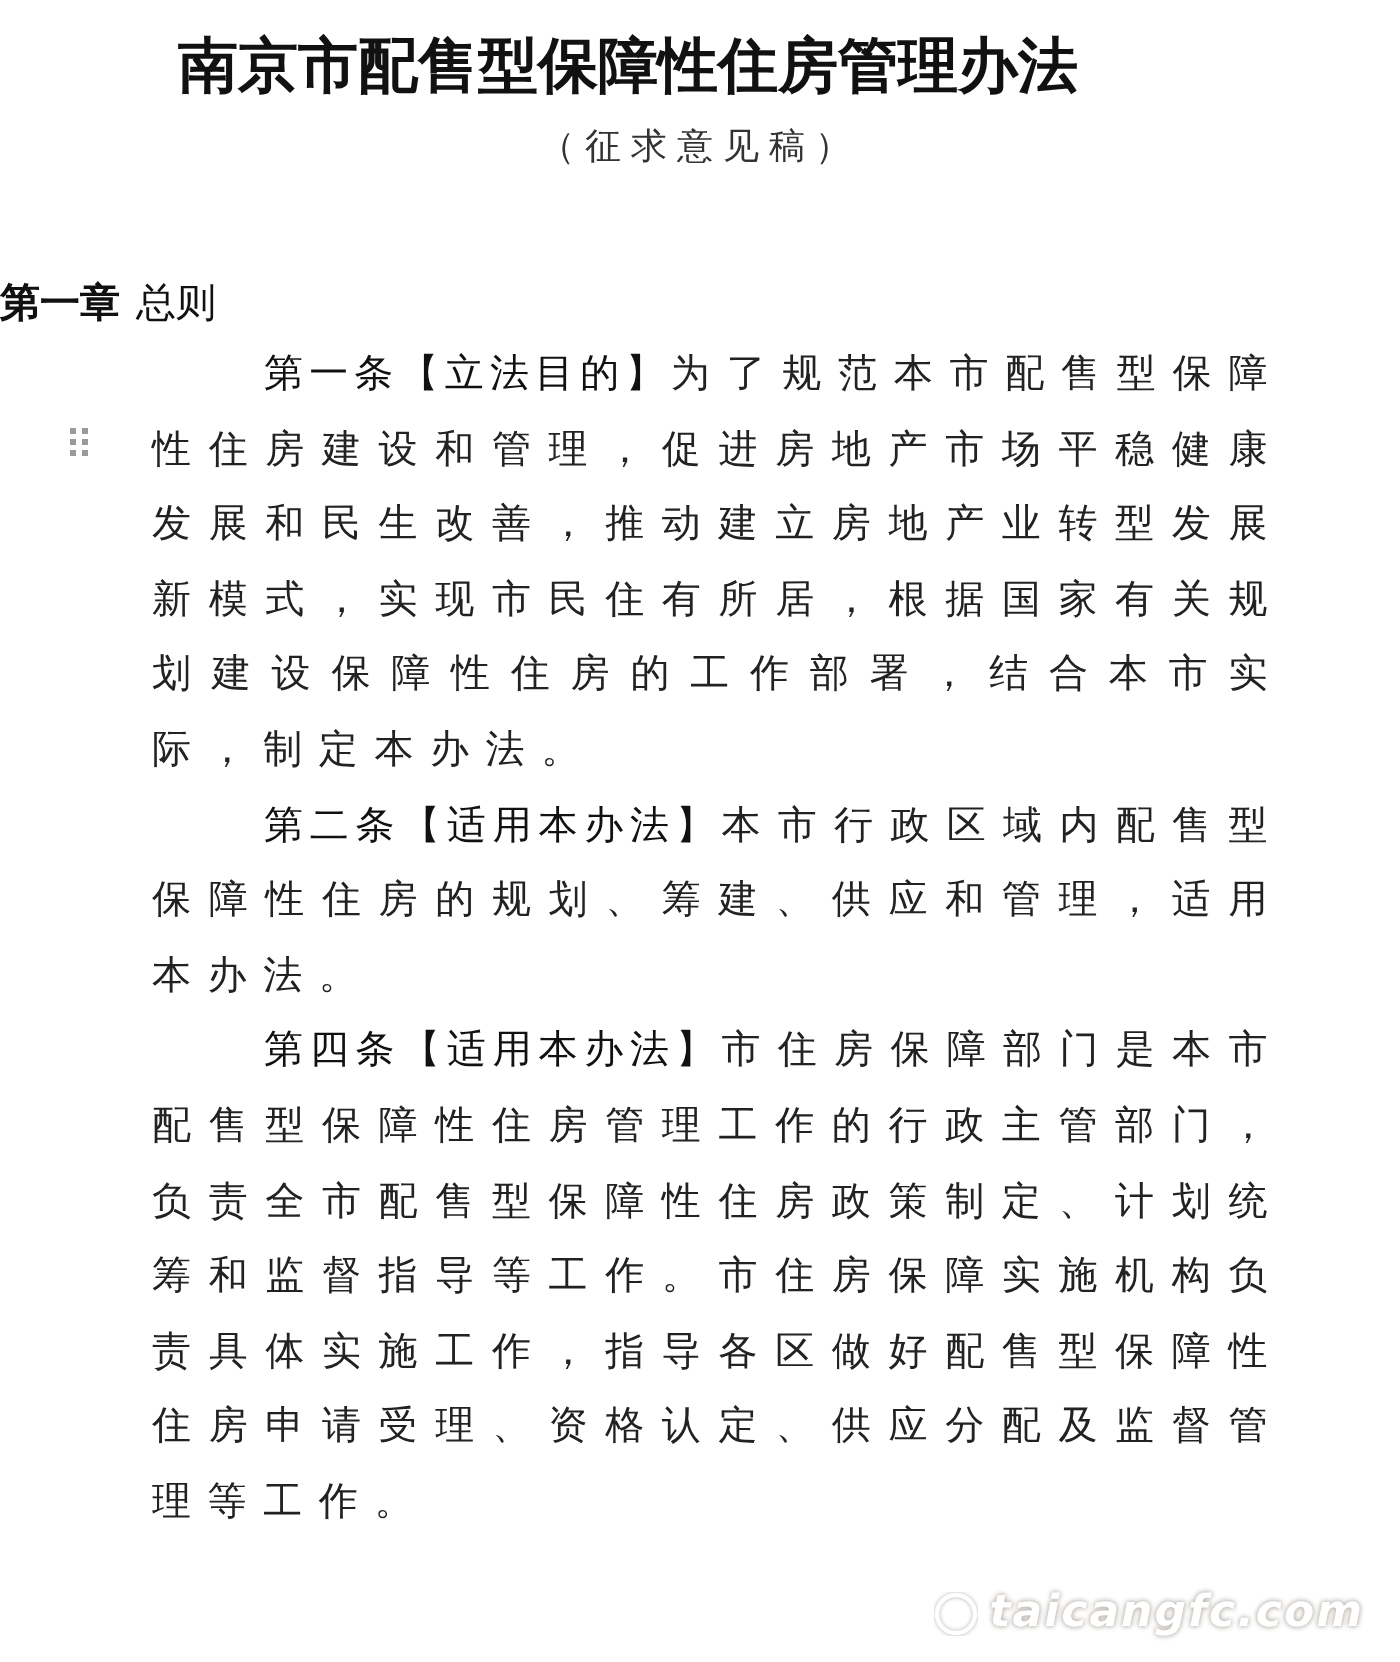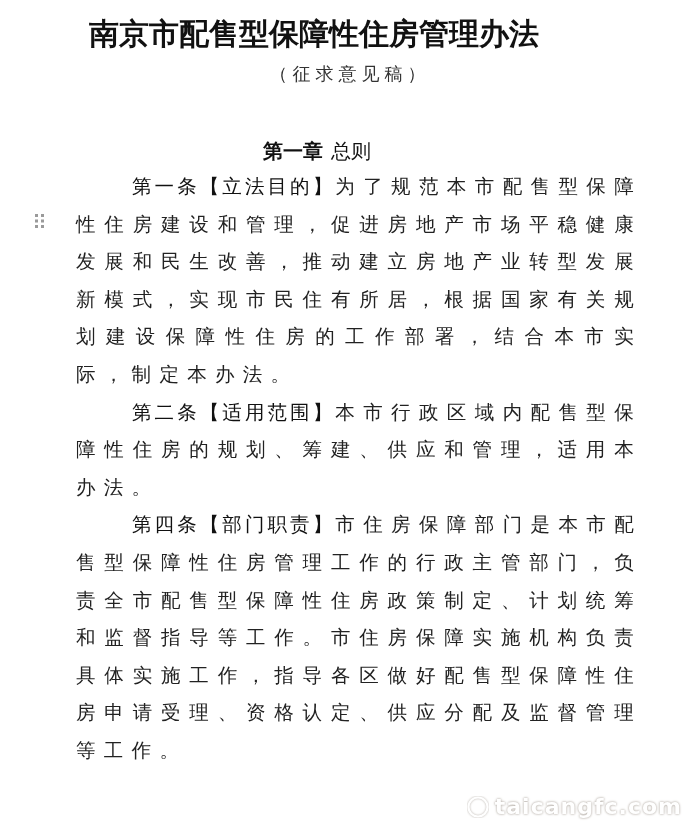--- a/index.html
+++ b/index.html
@@ -36,21 +36,21 @@
       font-size: 18px;
       line-height: 28px;
       letter-spacing: 5px;
       color: #333;
     }
     .chapter {
       position: absolute;
       top: 136px;
       left: 0;
       width: 634px;
-      text-align: center;
+      text-align: left;
       font-size: 20px;
       line-height: 30px;
       font-family: "DejaVu Sans", "Liberation Sans", sans-serif;
       color: #111;
     }
     .chapter .num {
       font-weight: bold;
     }
     .chapter .gap {
       display: inline-block;
@@ -90,20 +90,21 @@
       bottom: 12px;
       display: flex;
       align-items: center;
       gap: 6px;
       font-family: "DejaVu Sans", "Liberation Sans", sans-serif;
       font-size: 22px;
       font-weight: bold;
       letter-spacing: 1px;
       color: #ffffff;
       text-shadow: 0 0 2px #b9b3ad, 0 0 3px #c9c3bd;
+      font-style: italic;
     }
     .watermark .smile {
       width: 22px;
       height: 22px;
       display: inline-block;
     }
   </style>
 </head>
 <body>
 
@@ -120,22 +121,22 @@
     <rect x="7" y="1" width="3" height="3" fill="#9a9a9a"></rect>
     <rect x="1" y="6.5" width="3" height="3" fill="#9a9a9a"></rect>
     <rect x="7" y="6.5" width="3" height="3" fill="#9a9a9a"></rect>
     <rect x="1" y="12" width="3" height="3" fill="#9a9a9a"></rect>
     <rect x="7" y="12" width="3" height="3" fill="#9a9a9a"></rect>
   </svg>
 </div>
 
 <div class="body-text">
   <p><span class="head">第一条【立法目的】</span><span>为了规范本市配售型保障性住房建设和管理，促进房地产市场平稳健康发展和民生改善，推动建立房地产业转型发展新模式，实现市民住有所居，根据国家有关规划建设保障性住房的工作部署，结合本市实际，制定本办法。</span></p>
-  <p><span class="head">第二条【适用范围】</span><span>本市行政区域内配售型保障性住房的规划、筹建、供应和管理，适用本办法。</span></p>
-  <p><span class="head">第四条【部门职责】</span><span>市住房保障部门是本市配售型保障性住房管理工作的行政主管部门，负责全市配售型保障性住房政策制定、计划统筹和监督指导等工作。市住房保障实施机构负责具体实施工作，指导各区做好配售型保障性住房申请受理、资格认定、供应分配及监督管理等工作。</span></p>
+  <p><span class="head">第二条【适用本办法】</span><span>本市行政区域内配售型保障性住房的规划、筹建、供应和管理，适用本办法。</span></p>
+  <p><span class="head">第四条【适用本办法】</span><span>市住房保障部门是本市配售型保障性住房管理工作的行政主管部门，负责全市配售型保障性住房政策制定、计划统筹和监督指导等工作。市住房保障实施机构负责具体实施工作，指导各区做好配售型保障性住房申请受理、资格认定、供应分配及监督管理等工作。</span></p>
 
 </div>
 
 <div class="watermark">
   <span class="smile">
     <svg width="22" height="22" viewBox="0 0 22 22">
       <circle cx="11" cy="11" r="9.5" fill="none" stroke="#ffffff" stroke-width="2.2" style="filter: drop-shadow(0 0 1px #b9b3ad);"></circle>
       <rect x="7" y="6.5" width="2" height="4" fill="#ffffff"></rect>
       <rect x="13" y="6.5" width="2" height="4" fill="#ffffff"></rect>
       <path d="M6.5 12.5 Q11 17 15.5 12.5" fill="none" stroke="#ffffff" stroke-width="2"></path>

